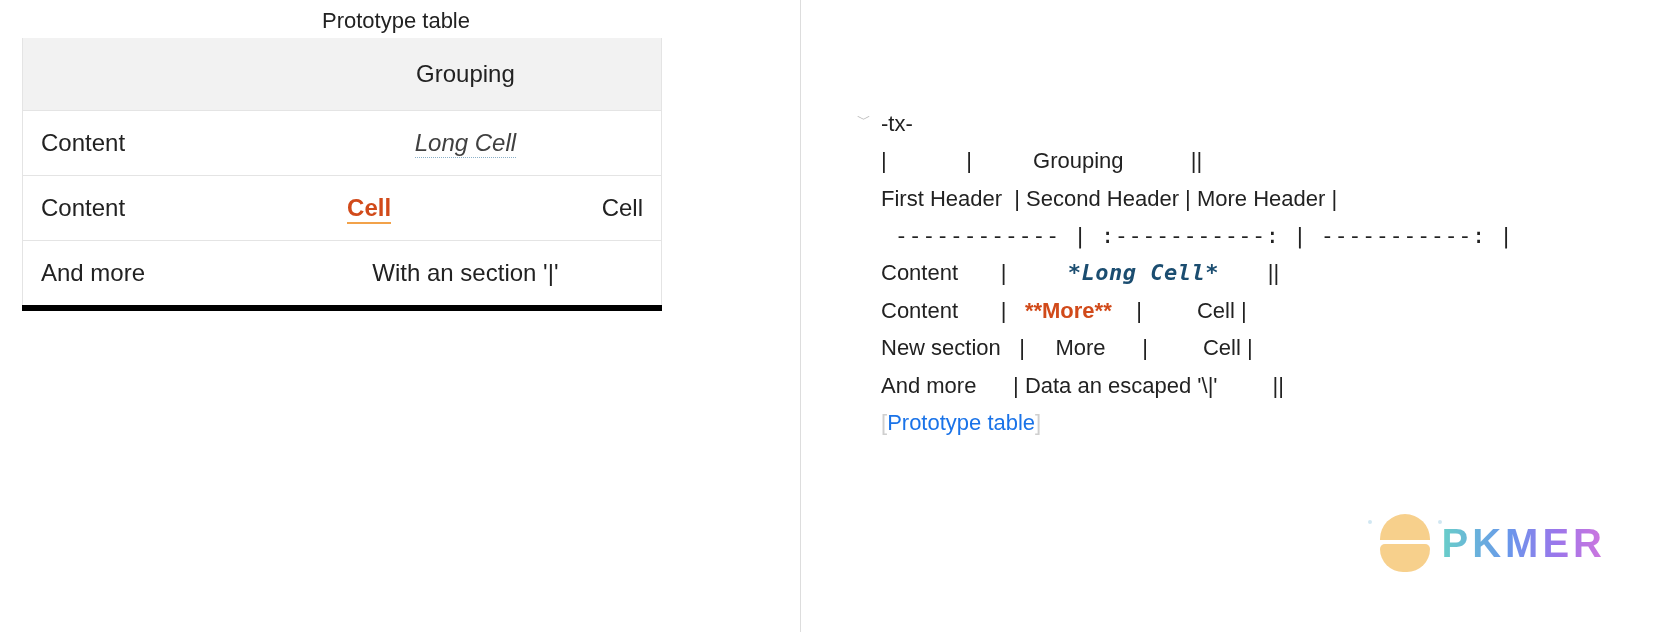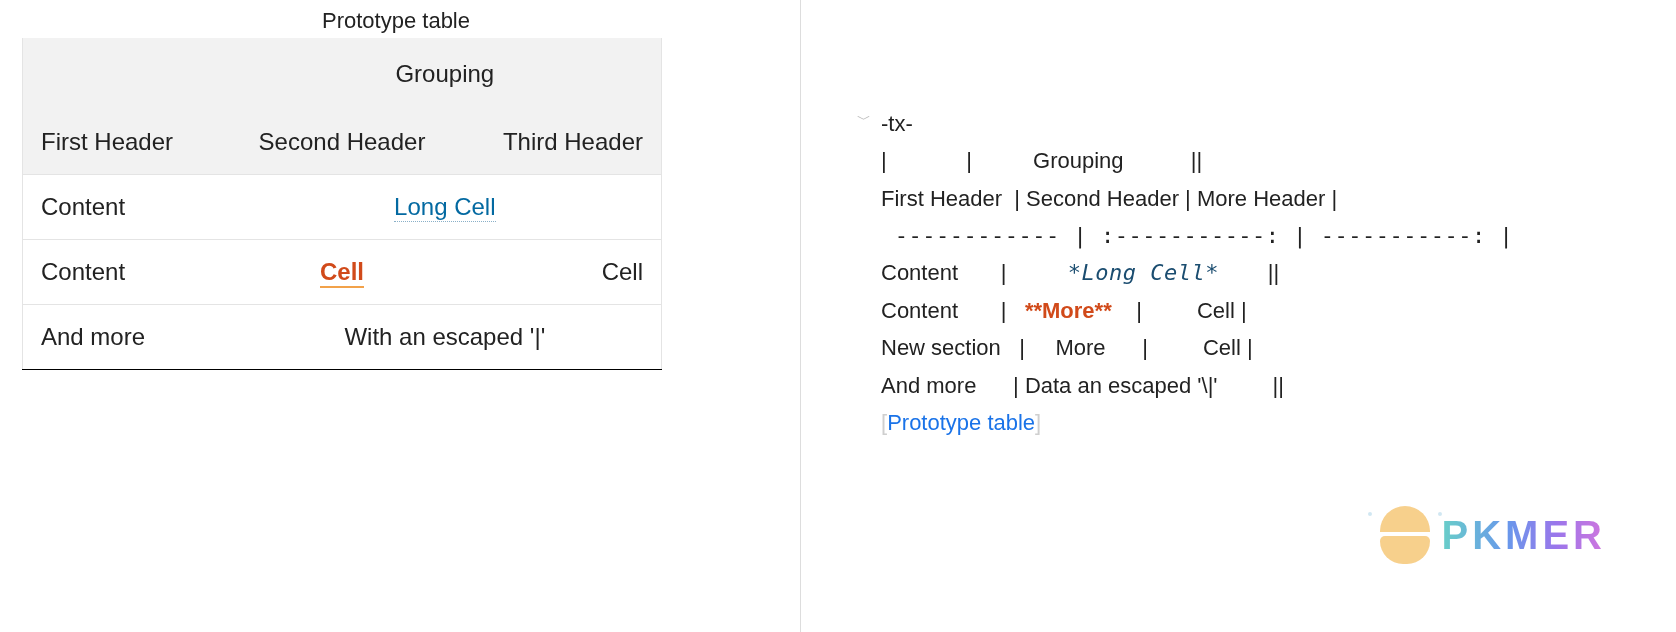--- a/index.html
+++ b/index.html
@@ -29,61 +29,62 @@
   table.proto th, table.proto td {
     padding: 18px 18px;
     text-align: left;
     vertical-align: top;
     font-weight: 400;
   }
   table.proto th.center, table.proto td.center { text-align: center; }
   table.proto th.right, table.proto td.right { text-align: right; }
   table.proto .group-row th { padding-top: 22px; padding-bottom: 22px; font-size: 24px; }
   table.proto tbody tr { border-top: 1px solid #e4e4e4; }
-  table.proto tbody tr:last-child td { border-bottom: 1px solid #000000; }
+  table.proto tbody tr:last-child td { border-bottom: 6px solid #000000; }
   table.proto td:first-child, table.proto th:first-child { border-left: 1px solid #e4e4e4; }
   table.proto td:last-child, table.proto th:last-child { border-right: 1px solid #e4e4e4; }
 
   .intlink {
-    color: #0369a1;
+    color: #404040;
+    font-style: italic;
     border-bottom: 1px dotted #8ab0c8;
     padding-bottom: 1px;
   }
   .unresolved {
     color: #d14a1a;
     font-weight: 700;
     border-bottom: 2px solid #f2a24a;
     padding-bottom: 1px;
   }
 
   
   .src {
     font-size: 22px;
     line-height: 1.7;
     white-space: pre;
     position: relative;
   }
   .src .mono { font-family: ui-monospace, SFMono-Regular, Menlo, Consolas, monospace; letter-spacing: 0.5px;}
-  .src .it { color: #1b4d70; font-style: italic; }
+  .src .it { color: #1b4d70; font-style: italic; font-weight: bold; }
   .src .bold-md { color: #d14a1a; font-weight: 700; }
   .src .link-br { color: #cfcfcf; }
   .src .link-txt { color: #1a73e8; }
   .chev {
     position: absolute;
     left: -24px;
     top: 78px;
     color: #bcbcbc;
     font-size: 14px;
   }
 
   
   .wm {
     position: absolute;
     right: 70px;
-    bottom: 68px;
+    bottom: 60px;
     display: flex;
     align-items: center;
     gap: 8px;
     opacity: 0.85;
   }
   .wm .egg {
     width: 58px; height: 58px;
     position: relative;
   }
   .wm .egg .top {
@@ -113,43 +114,38 @@
 <body>
 
 <div class="pane left">
   <div class="caption">Prototype table</div>
   <table class="proto">
     <thead>
       <tr class="group-row">
         <th></th>
         <th class="center" colspan="2">Grouping</th>
       </tr>
-      <tr>
-        <th style="width:200px">First Header</th>
-        <th class="center" style="width:220px">Second Header</th>
-        <th class="right" style="width:200px">Third Header</th>
-      </tr>
     </thead>
     <tbody>
       <tr>
         <td>Content</td>
         <td class="center" colspan="2">
           <span class="intlink">Long Cell</span>
         </td>
       </tr>
       <tr>
         <td>Content</td>
         <td class="center">
           <span class="unresolved">Cell</span>
         </td>
         <td class="right">Cell</td>
       </tr>
       <tr>
         <td>And more</td>
-        <td class="center" colspan="2">With an escaped '|'</td>
+        <td class="center" colspan="2">With an section '|'</td>
       </tr>
     </tbody>
   </table>
 </div>
 
 <div class="divider"></div>
 
 <div class="pane right">
   <div class="src">
     <span class="chev">﹀</span>

